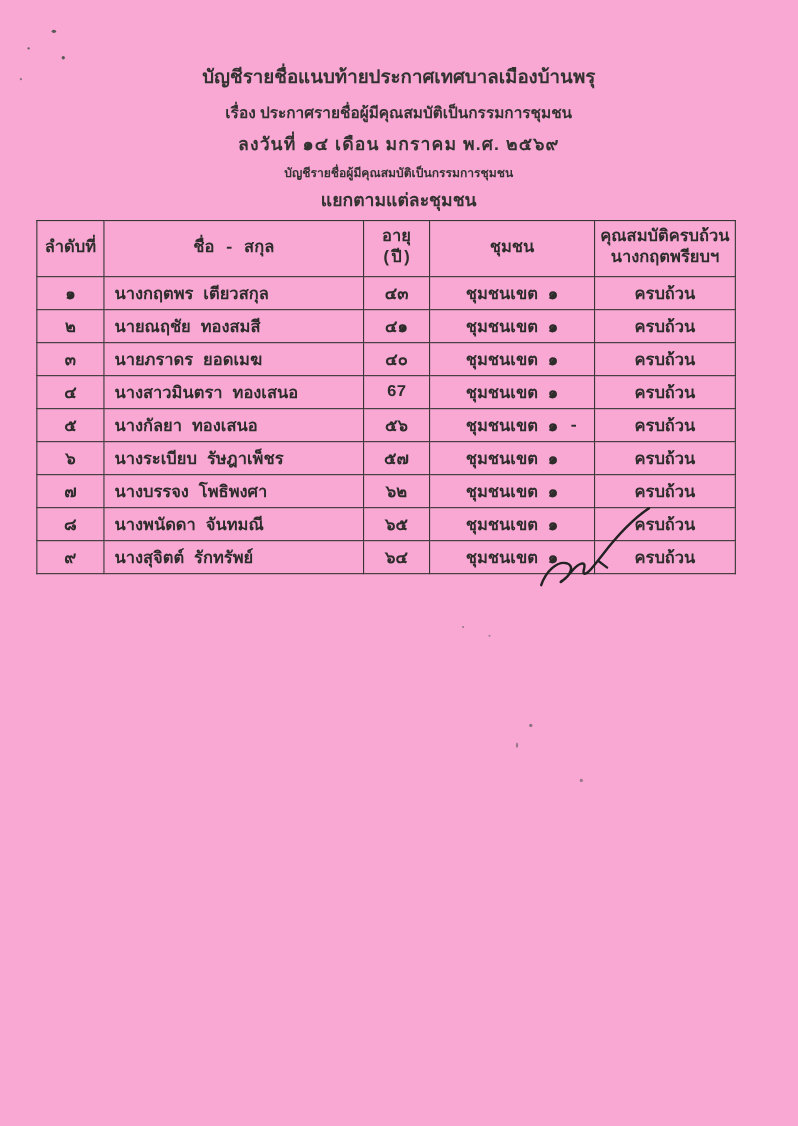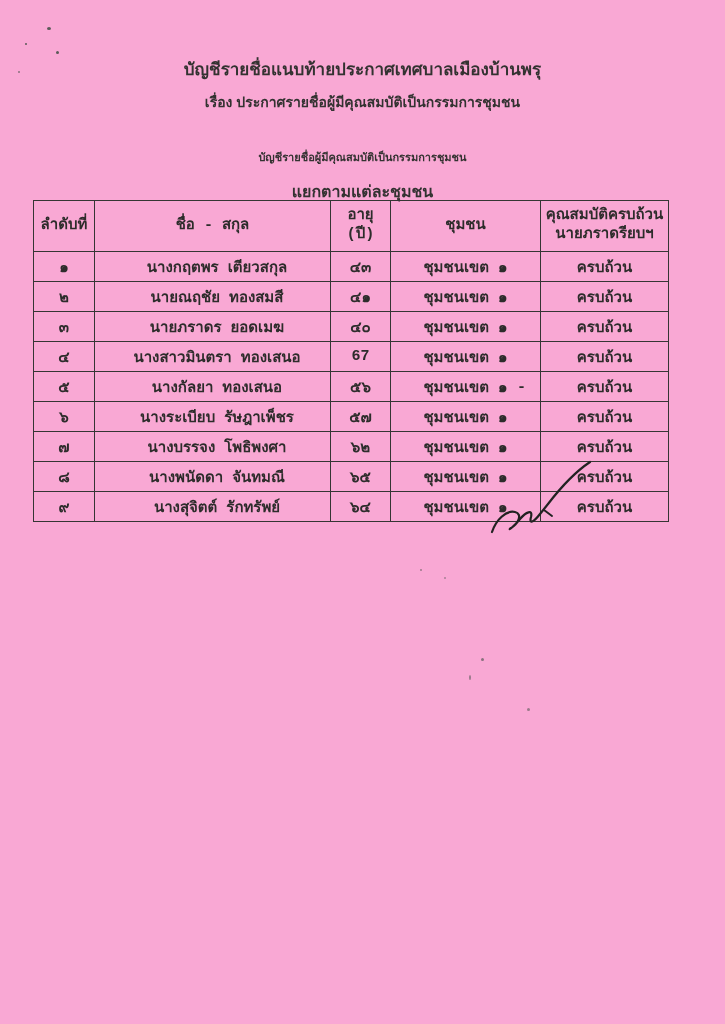--- a/index.html
+++ b/index.html
@@ -20,21 +20,21 @@
   .title-line{
     position:absolute;left:0;width:725px;
     text-align:center;
     color:#333231;
     white-space:nowrap;
   }
   .t1{top:55px;font-size:17px;font-weight:700;}
   .t2{top:91px;font-size:14px;font-weight:600;}
   .t3{top:118px;font-size:16px;font-weight:600;letter-spacing:1px;}
   .t4{top:148px;font-size:11px;font-weight:700;}
-  .t5{top:179px;font-size:16px;font-weight:700;}
+  .t5{top:169px;font-size:16px;font-weight:700;}
   
   table.roster{
     position:absolute;
     left:33px;top:200px;
     width:635px;
     border-collapse:collapse;
     table-layout:fixed;
     font-size:15px;
     color:#2d2c2b;
     font-family:Liberation Mono, monospace;
@@ -51,21 +51,21 @@
     padding:0;
     font-weight:600;
   }
   table.roster thead th{
     height:50px;
     font-weight:700;
     line-height:1.25;
   }
   table.roster tbody td{height:29px;}
   table.roster td.cell-name{
-    text-align:center;
+    text-align:left;
     padding-left:9px;
   }
   .cell-comm{position:relative;}
   .cell-note{
     position:absolute;
     right:14px;top:50%;
     transform:translateY(-50%);
     font-weight:700;
   }
   
@@ -91,40 +91,41 @@
   .sp8{left:469px;top:675px;width:2px;height:5px;opacity:.6;}
   .sp9{left:527px;top:708px;width:3px;height:3px;opacity:.6;}
 </style>
 </head>
 <body>
 
 <div class="page">
 
   <div class="title-line t1">บัญชีรายชื่อแนบท้ายประกาศเทศบาลเมืองบ้านพรุ</div>
   <div class="title-line t2">เรื่อง ประกาศรายชื่อผู้มีคุณสมบัติเป็นกรรมการชุมชน</div>
+  <div class="title-line t3">ลงวันที่ ๑๔ เดือน มกราคม พ.ศ. ๒๕๖๙</div>
   <div class="title-line t4">บัญชีรายชื่อผู้มีคุณสมบัติเป็นกรรมการชุมชน</div>
   <div class="title-line t5">แยกตามแต่ละชุมชน</div>
 
   <table class="roster">
     <colgroup>
       <col class="c-no">
         <col class="c-name">
         <col class="c-age">
         <col class="c-comm">
         <col class="c-qual">
     </colgroup>
     <thead>
       <tr>
         <th>ลำดับที่</th>
         <th>ชื่อ - สกุล</th>
         <th>อายุ (ปี)</th>
         <th>ชุมชน</th>
         <th>
           <span>คุณสมบัติครบถ้วน</span><br>
-          <span>นายภราดรียบฯ</span>
+          <span>นางกฤตพรียบฯ</span>
         </th>
       </tr>
     </thead>
     <tbody>
       <tr>
         <td>๑</td>
         <td class="cell-name">นางกฤตพร เตียวสกุล</td>
         <td>๔๓</td>
         <td class="cell-comm">ชุมชนเขต ๑</td>
         <td>ครบถ้วน</td>

